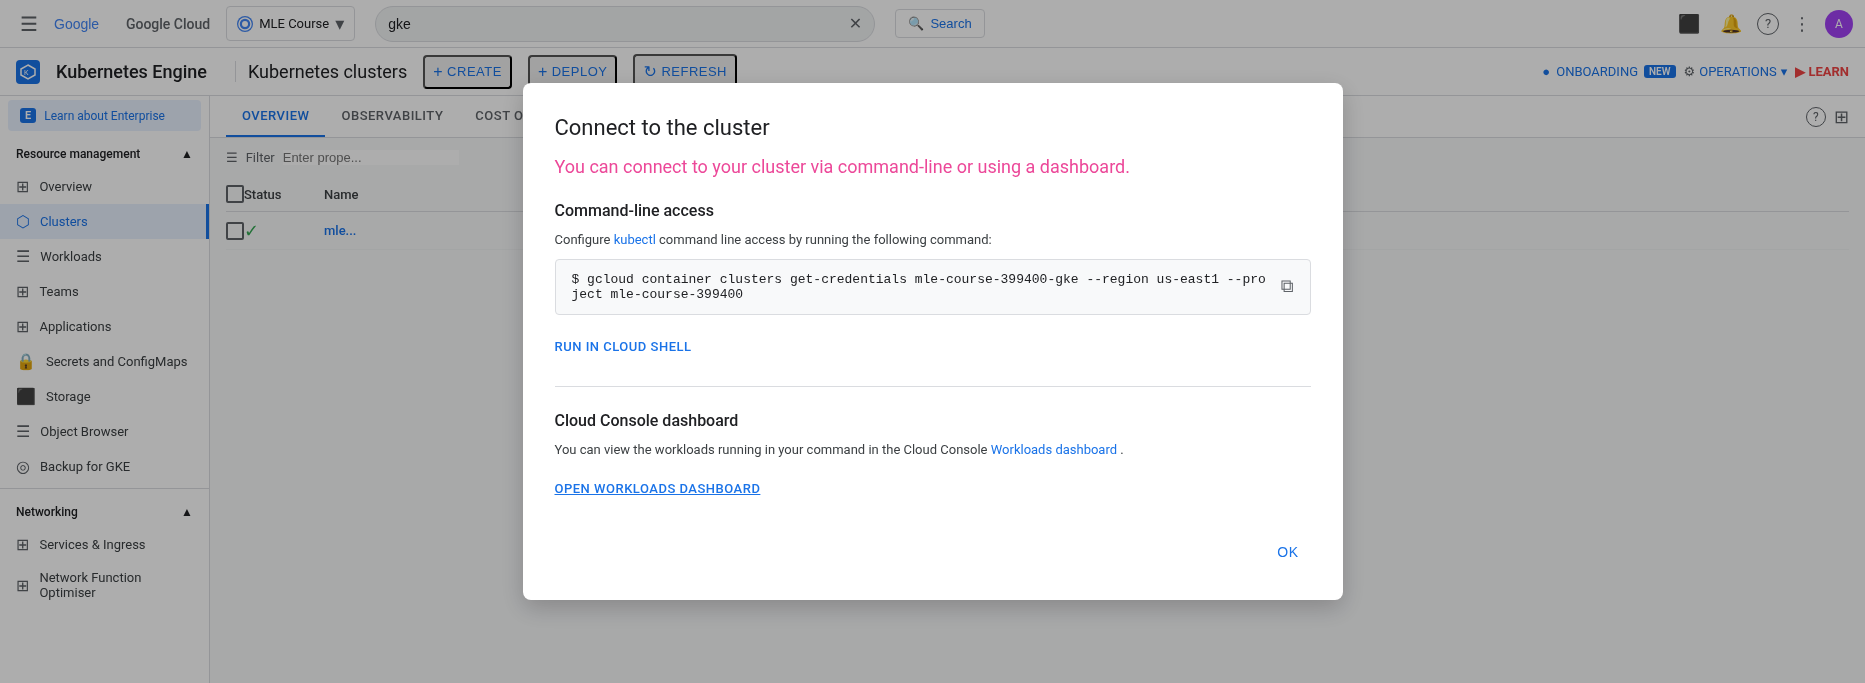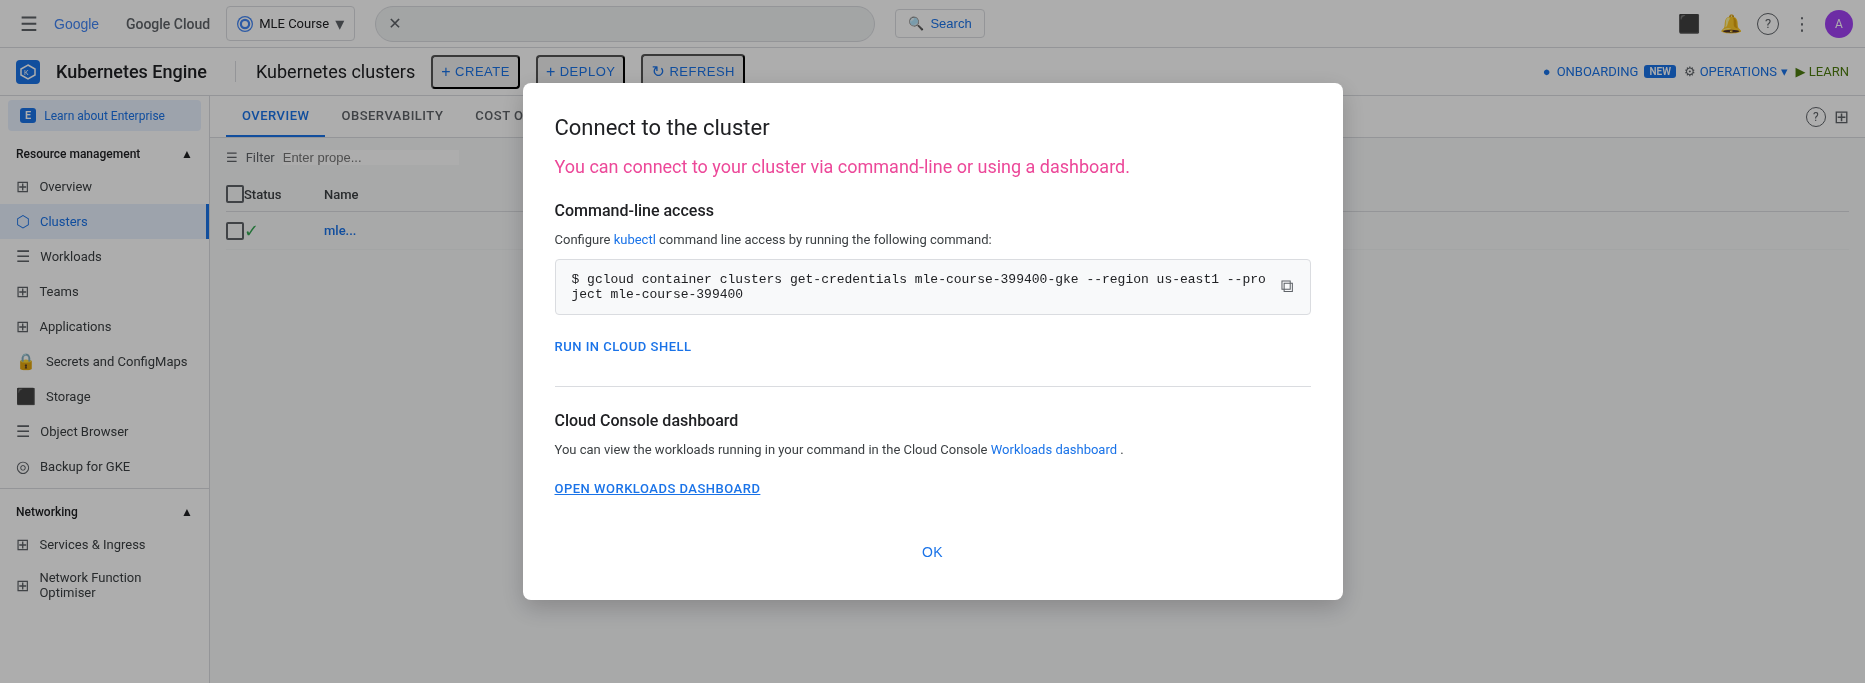--- a/index.html
+++ b/index.html
@@ -39,36 +39,36 @@
     .avatar { width: 28px; height: 28px; border-radius: 50%; background: #a142f4; display: flex; align-items: center; justify-content: center; color: #fff; font-size: 12px; cursor: pointer; }
 
     
     .secondary-bar {
       display: flex; align-items: center; height: 48px;
       background: #fff; border-bottom: 1px solid #dadce0;
       padding: 0 16px; gap: 16px;
     }
     .service-icon { width: 24px; height: 24px; background: #1a73e8; border-radius: 4px; display: flex; align-items: center; justify-content: center; color: #fff; font-size: 12px; }
     .service-title { font-size: 18px; color: #202124; font-weight: 500; }
-    .page-title { font-size: 18px; color: #202124; margin-left: 12px; padding-left: 20px; border-left: 1px solid #dadce0; }
+    .page-title { font-size: 18px; color: #202124; margin-left: 12px; padding-left: 12px; border-left: 1px solid #dadce0; }
     .toolbar-btn {
       display: flex; align-items: center; gap: 4px;
       color: #1a73e8; font-size: 13px; font-weight: 500;
       cursor: pointer; padding: 6px 8px; border-radius: 4px;
       text-transform: uppercase; letter-spacing: 0.5px;
     }
     .toolbar-btn .btn-icon { font-size: 16px; }
     .topbar-right-secondary { margin-left: auto; display: flex; align-items: center; gap: 8px; }
     .onboarding-btn {
       display: flex; align-items: center; gap: 6px;
       color: #1a73e8; font-size: 13px; cursor: pointer;
     }
     .new-badge { background: #1a73e8; color: #fff; font-size: 10px; padding: 1px 5px; border-radius: 3px; font-weight: 600; }
     .operations-btn { display: flex; align-items: center; gap: 4px; color: #1a73e8; font-size: 13px; cursor: pointer; }
-    .learn-btn { color: #4d7c0f; font-size: 13px; cursor: pointer; }
+    .learn-btn { color: #ef4444; font-size: 13px; cursor: pointer; font-weight: bold; }
 
     
     .layout { display: flex; height: calc(100vh - 96px); }
 
     
     .sidebar {
       width: 210px; background: #fff; border-right: 1px solid #dadce0;
       overflow-y: auto; flex-shrink: 0;
     }
     .sidebar-section-header {
@@ -155,21 +155,21 @@
     .dashboard-desc { font-size: 13px; color: #3c4043; margin-bottom: 16px; }
     .dashboard-desc a { color: #1a73e8; text-decoration: none; }
 
     .workloads-btn {
       color: #1a73e8; font-size: 13px; font-weight: 500;
       text-transform: uppercase; letter-spacing: 0.5px;
       cursor: pointer; padding: 8px 0; display: inline-block; text-decoration: underline;
     }
 
     .dialog-footer {
-      display: flex; justify-content: center; margin-top: 32px;
+      display: flex; justify-content: flex-end; margin-top: 32px;
     }
     .ok-btn {
       color: #1a73e8; font-size: 14px; font-weight: 500;
       background: none; border: none; cursor: pointer;
       text-transform: uppercase; letter-spacing: 0.5px;
       padding: 8px 12px; border-radius: 4px;
     }
 
     .table-icons { margin-left: auto; display: flex; gap: 8px; align-items: center; color: #5f6368; font-size: 18px; }
   </style>
@@ -188,20 +188,21 @@
     <div class="proj-icon">
       <svg width="14" height="14" viewBox="0 0 14 14">
           <circle cx="7" cy="7" r="6" fill="none" stroke="#fff" stroke-width="1.5"></circle>
           <circle cx="7" cy="7" r="3" fill="#fff"></circle>
         </svg>
     </div>
     <span class="proj-name">MLE Course</span>
     <span class="dropdown-icon">▾</span>
   </div>
   <div class="search-bar">
+    <input type="text" value="gke" style="">
     <span class="clear-icon">✕</span>
   </div>
   <button class="search-btn">
     <span>🔍</span>
     <span>Search</span>
   </button>
   <div class="topbar-right">
     <span class="topbar-icon">⬛</span>
     <span class="topbar-icon">🔔</span>
     <span class="topbar-icon" style="border:1.5px solid #5f6368;border-radius:50%;width:22px;height:22px;display:inline-flex;align-items:center;justify-content:center;font-size:13px;">?</span>

